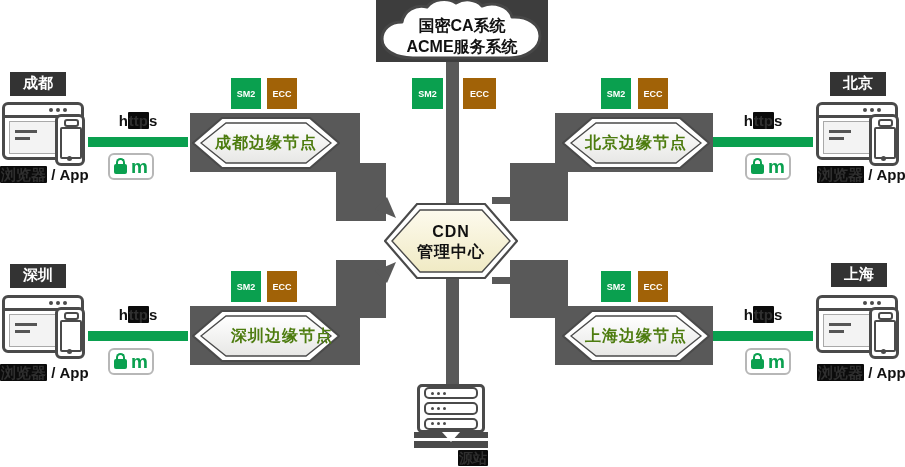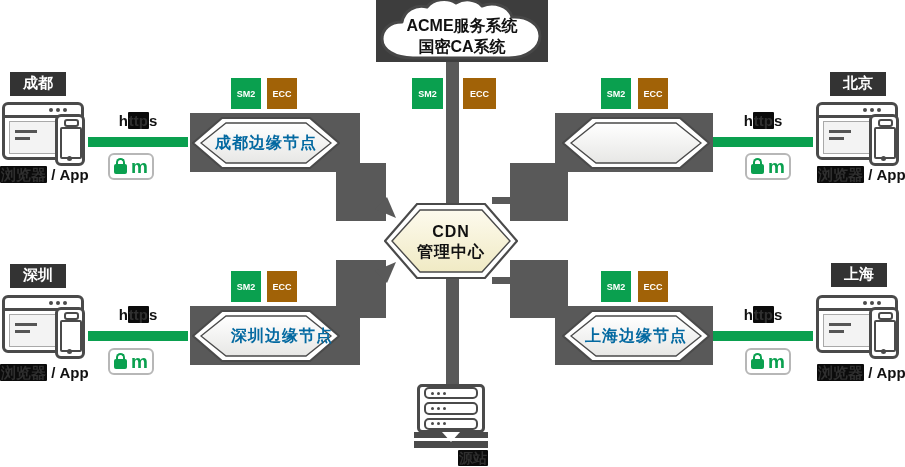--- a/index.html
+++ b/index.html
@@ -37,21 +37,21 @@
 
   
   .city-label{background:#333;color:#fff;font-size:15px;font-weight:600;
               padding:2px 13px 3px;display:inline-block;white-space:nowrap;}
 
   
   .client-label{font-weight:bold;font-size:15px;color:#111;white-space:nowrap;}
 
   
   .hex-label{display:flex;align-items:center;justify-content:center;
-             font-weight:bold;font-size:16px;color:#0369a1;letter-spacing:1px;}
+             font-weight:bold;font-size:16px;color:#4d7c0f;letter-spacing:1px;}
   .cdn-label{display:flex;flex-direction:column;align-items:center;justify-content:center;
              font-weight:bold;color:#111;}
   .cdn-label .l1{font-size:16px;line-height:23px;letter-spacing:1px;}
   .cdn-label .l2{font-size:16px;line-height:20px;letter-spacing:1px;font-family:Liberation Mono, monospace;}
 
   
   .cloud-text{display:flex;flex-direction:column;align-items:center;justify-content:center;
               font-weight:bold;font-size:16px;color:#111;line-height:21px;}
 
   
@@ -107,22 +107,22 @@
 
 <div class="stage">
 
   <div class="abs backdrop" style="left:376px;top:0;width:172px;height:62px;"></div>
   <svg class="abs" style="left:377px;top:0;" width="170" height="62" viewBox="0 0 170 62">
     <path d="M36 58 C 18 58, 5 50, 5 39 C 5 29, 13 22, 25 22 C 27 11, 38 4, 50 7
              C 56 -1, 70 -3, 79 3 C 87 -2, 99 -1, 105 6 C 117 1, 132 6, 135 17
              C 150 16, 163 24, 163 36 C 163 48, 150 58, 132 58 Z" fill="#ffffff" stroke="#474747" stroke-width="3" stroke-linejoin="round"></path>
   </svg>
   <div class="abs cloud-text" style="left:377px;top:13px;width:170px;height:46px;">
+    <div>国密CA系统</div>
     <div>ACME服务系统</div>
-    <div>国密CA系统</div>
   </div>
 
   <div class="abs bar" style="left:446px;top:62px;width:13px;height:146px;"></div>
   <div class="abs bar" style="left:446px;top:276px;width:13px;height:112px;"></div>
 
   <div class="abs bar" style="left:190px;top:113px;width:170px;height:59px;"></div>
   <div class="abs bar" style="left:190px;top:306px;width:170px;height:59px;"></div>
   <div class="abs bar" style="left:555px;top:113px;width:158px;height:59px;"></div>
   <div class="abs bar" style="left:555px;top:306px;width:158px;height:59px;"></div>
 
@@ -153,20 +153,21 @@
   <svg class="abs" style="left:192px;top:116px;" width="148" height="54" viewBox="0 0 148 54">
     <polygon points="1,27 30,2 118,2 147,27 118,52 30,52" fill="#ffffff" stroke="#4a4a4a" stroke-width="2"></polygon>
     <polygon points="9,27 34,7 114,7 139,27 114,47 34,47" fill="url(#gEdge)" stroke="#4a4a4a" stroke-width="1.3"></polygon>
   </svg>
   <div class="abs hex-label" style="left:192px;top:116px;width:148px;height:54px;">成都边缘节点</div>
 
   <svg class="abs" style="left:562px;top:116px;" width="148" height="54" viewBox="0 0 148 54">
     <polygon points="1,27 30,2 118,2 147,27 118,52 30,52" fill="#ffffff" stroke="#4a4a4a" stroke-width="2"></polygon>
     <polygon points="9,27 34,7 114,7 139,27 114,47 34,47" fill="url(#gEdge)" stroke="#4a4a4a" stroke-width="1.3"></polygon>
   </svg>
+  <div class="abs hex-label" style="left:562px;top:116px;width:148px;height:54px;">北京边缘节点</div>
 
   <svg class="abs" style="left:192px;top:309px;" width="148" height="54" viewBox="0 0 148 54">
     <polygon points="1,27 30,2 118,2 147,27 118,52 30,52" fill="#ffffff" stroke="#4a4a4a" stroke-width="2"></polygon>
     <polygon points="9,27 34,7 114,7 139,27 114,47 34,47" fill="url(#gEdge)" stroke="#4a4a4a" stroke-width="1.3"></polygon>
   </svg>
   <div class="abs hex-label" style="left:208px;top:309px;width:148px;height:54px;">深圳边缘节点</div>
 
   <svg class="abs" style="left:562px;top:309px;" width="148" height="54" viewBox="0 0 148 54">
     <polygon points="1,27 30,2 118,2 147,27 118,52 30,52" fill="#ffffff" stroke="#4a4a4a" stroke-width="2"></polygon>
     <polygon points="9,27 34,7 114,7 139,27 114,47 34,47" fill="url(#gEdge)" stroke="#4a4a4a" stroke-width="1.3"></polygon>

